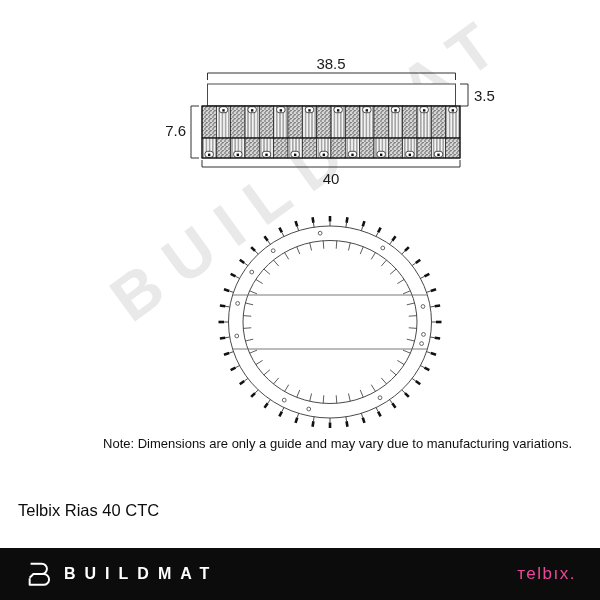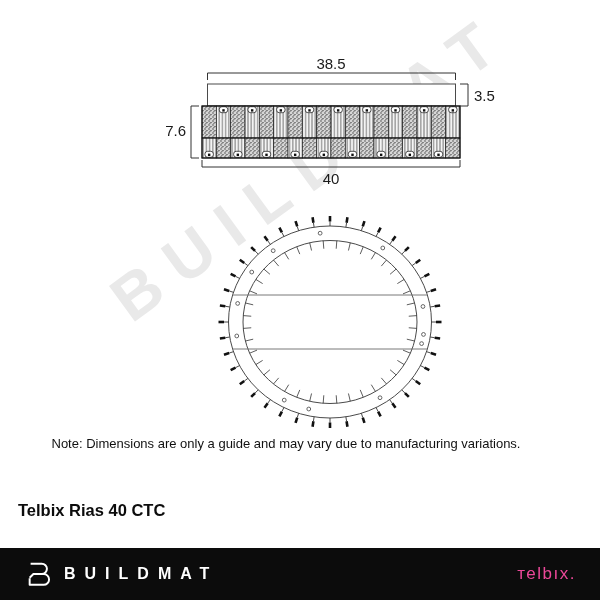--- a/index.html
+++ b/index.html
@@ -4,23 +4,23 @@
 <style>
   html,body{margin:0;padding:0;background:#fff;}
   body{width:600px;height:600px;position:relative;overflow:hidden;
        font-family:"Liberation Sans", sans-serif;color:#1a1a1a;}
   .watermark{position:absolute;left:10px;top:130px;width:600px;text-align:center;
        font-size:64px;font-weight:600;letter-spacing:18px;color:#e9e9e9;
        white-space:nowrap;transform:rotate(-36deg);transform-origin:50% 50%;
        z-index:0;user-select:none;}
   #drawing{position:absolute;left:0;top:0;z-index:1;}
   #drawing text{font-family:"Liberation Sans", sans-serif;font-size:15px;fill:#1a1a1a;}
-  .note{position:absolute;left:0;top:436px;width:572px;text-align:center;
+  .note{position:absolute;left:0;top:436px;width:572px;text-align:right;
        font-size:13px;color:#111;z-index:2;}
-  .title{position:absolute;left:18px;top:501px;font-size:16.5px;font-weight:700;
+  .title{position:absolute;left:18px;top:501px;font-size:16.5px;font-weight:400;
        color:#0c0c0c;z-index:2;}
   .footer{position:absolute;left:0;top:548px;width:600px;height:52px;
        background:#0c0c0c;display:flex;align-items:center;justify-content:space-between;
        box-sizing:border-box;padding:0 24px;z-index:3;}
   .brand{display:flex;align-items:center;gap:10px;}
   .brand-text{color:#fff;font-size:16px;font-weight:700;letter-spacing:9px;}
   .partner-text{color:#ec4899;font-size:17px;letter-spacing:1.5px;}
 </style>
 </head>
 <body>

